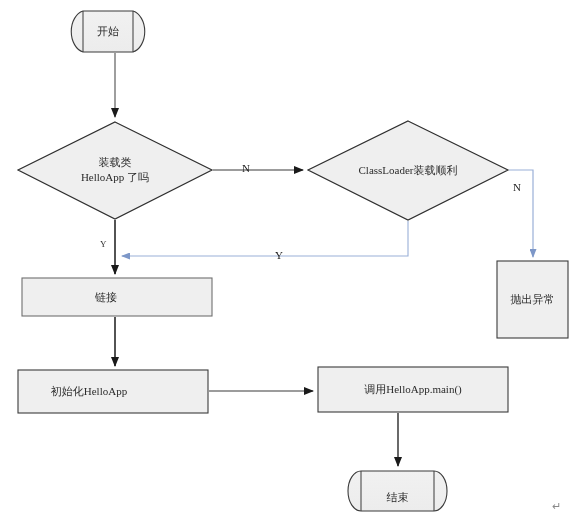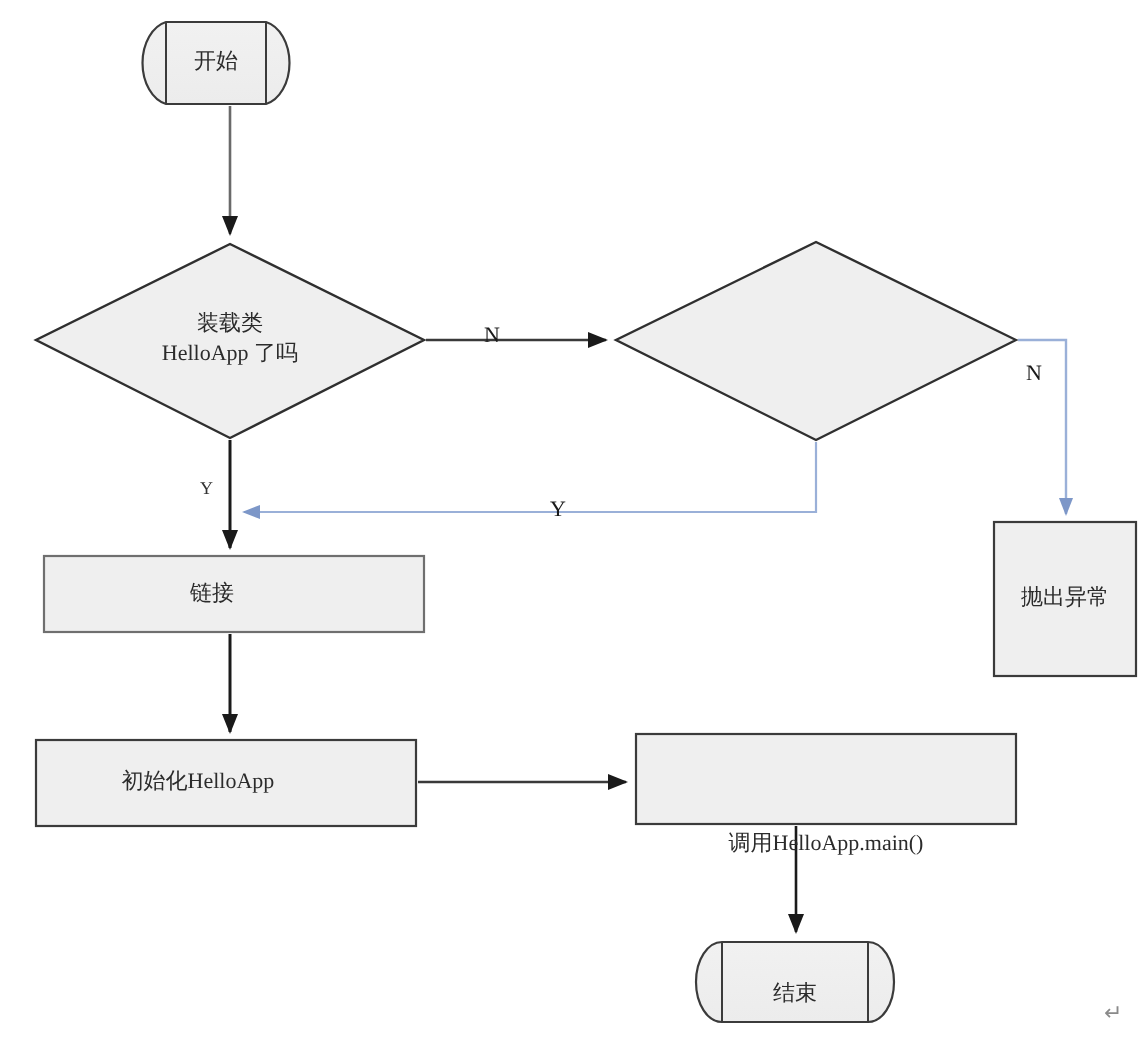--- a/index.html
+++ b/index.html
@@ -115,28 +115,29 @@
     <line x1="209" y1="391" x2="313" y2="391" stroke="#3a3a3a" stroke-width="1.2" marker-end="url(#arrowDark)"></line>
 
     <line x1="398" y1="413" x2="398" y2="466" stroke="#1a1a1a" stroke-width="1.3" marker-end="url(#arrowDark)"></line>
   </svg>
 
   <div class="node-label" style="left:48px;top:150px;width:134px;height:40px;">装载类
 HelloApp 了吗</div>
 
   <div class="node-label" style="left:83px;top:11px;width:50px;height:41px;">开始</div>
 
+  <div class="node-label" style="left:330px;top:158px;width:156px;height:24px;">ClassLoader装载顺利</div>
 
   <div class="node-label" style="left:497px;top:261px;width:71px;height:77px;">抛出异常</div>
 
   <div class="node-label" style="left:22px;top:278px;width:168px;height:38px;">链接</div>
 
-  <div class="node-label" style="left:18px;top:370px;width:162px;height:43px;">初始化HelloApp</div>
+  <div class="node-label" style="left:8px;top:370px;width:162px;height:43px;">初始化HelloApp</div>
 
-  <div class="node-label" style="left:318px;top:367px;width:190px;height:45px;margin-top:33px;">调用HelloApp.main()</div>
+  <div class="node-label" style="left:318px;top:367px;width:190px;height:45px;">调用HelloApp.main()</div>
 
   <div class="node-label" style="left:361px;top:471px;width:73px;height:52px;">结束</div>
 
   <div class="edge-label" style="left:242px;top:162px;">N</div>
 
   <div class="tiny-label" style="left:100px;top:239px;">Y</div>
 
   <div class="edge-label" style="left:513px;top:181px;">N</div>
 
   <div class="edge-label" style="left:275px;top:249px;">Y</div>

